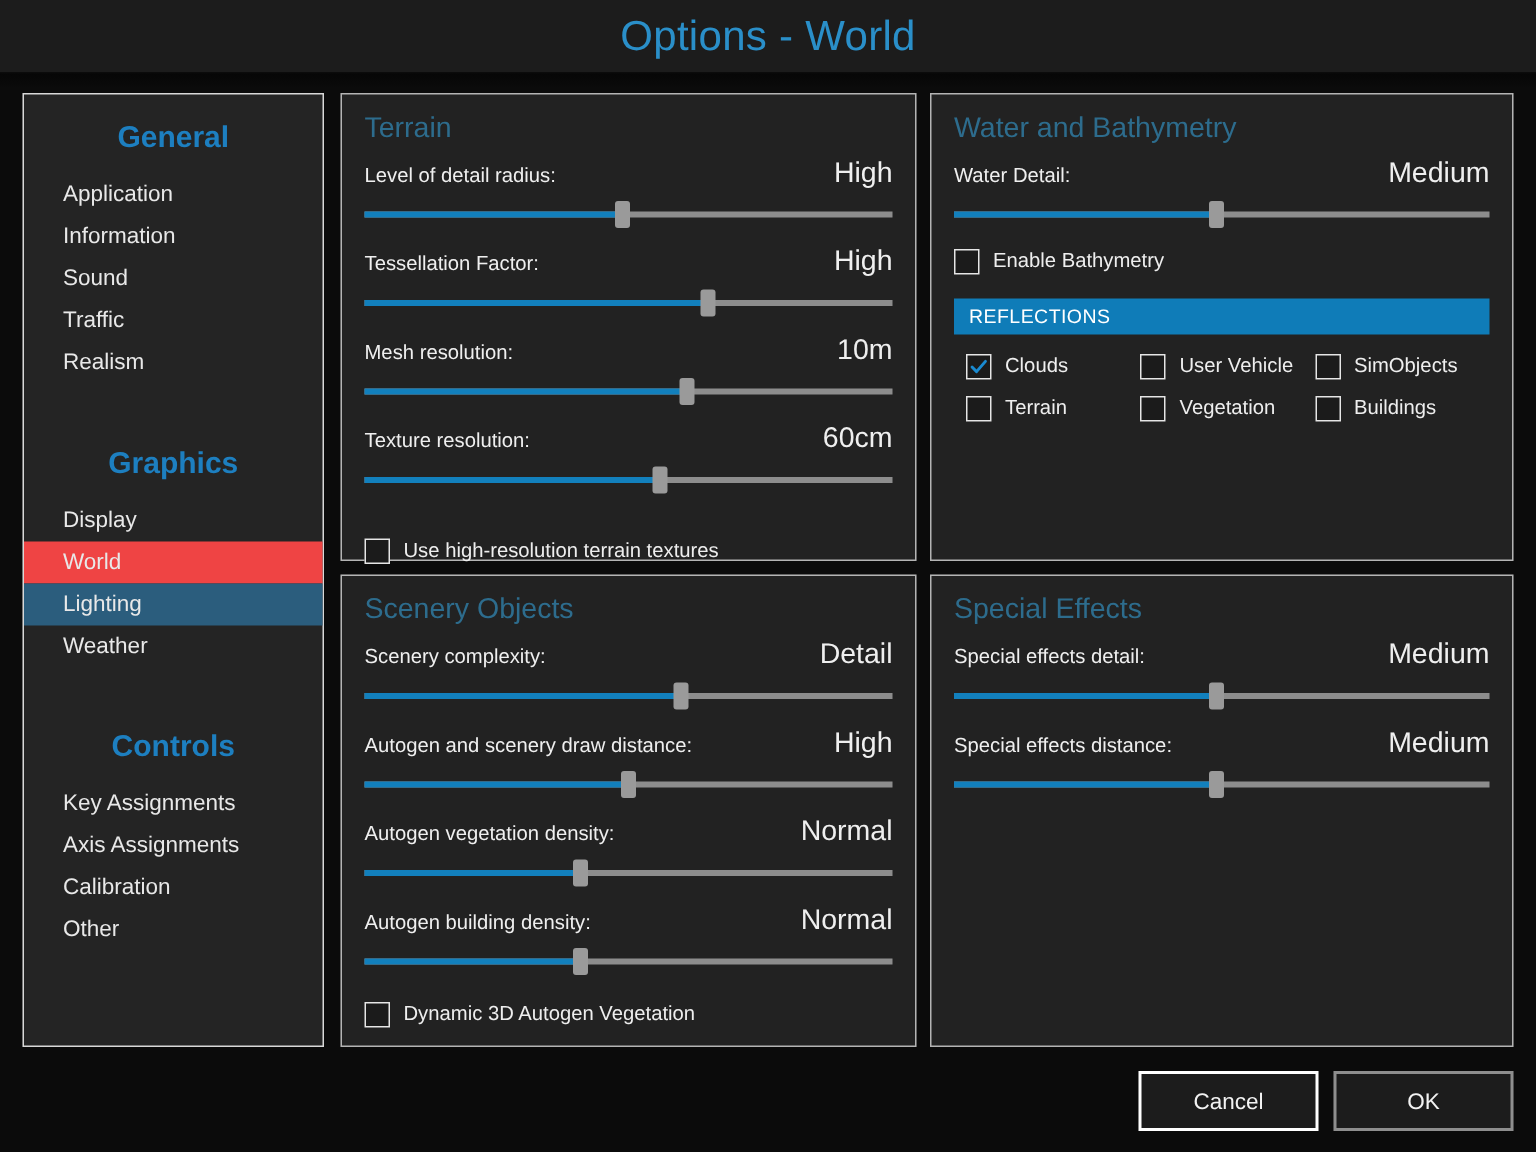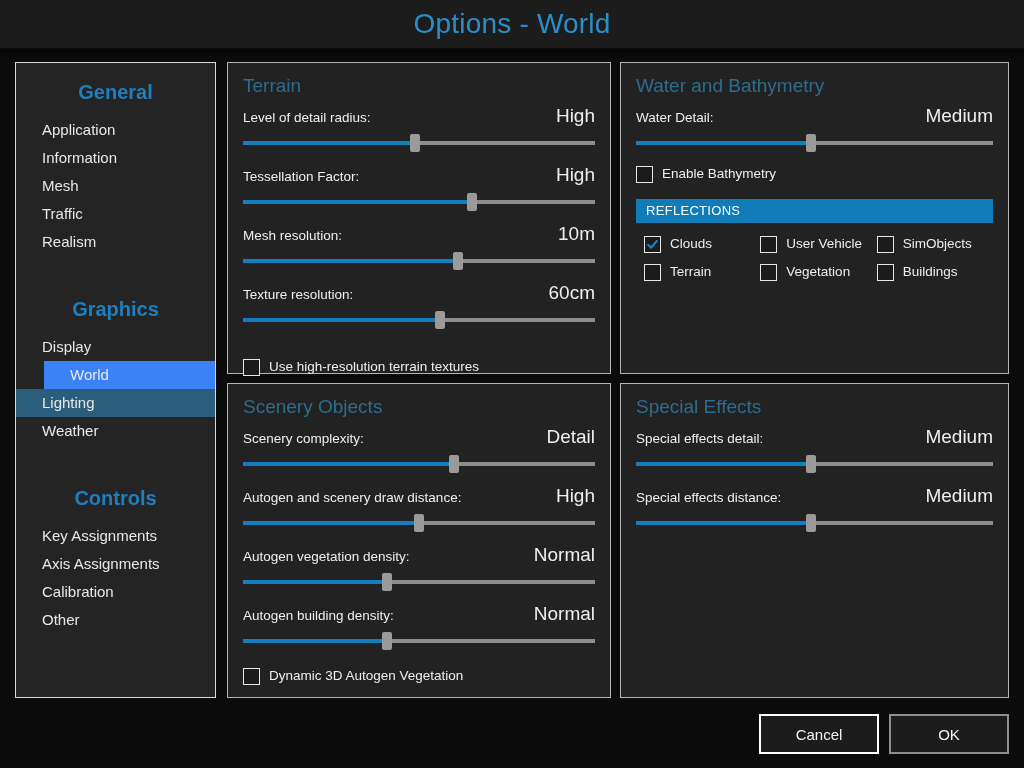--- a/index.html
+++ b/index.html
@@ -29,21 +29,21 @@
   .sidebar {
     position: absolute; left: 15px; top: 62px; width: 201px; height: 636px;
     background: #242424; border: 1px solid #d8d8d8;
   }
   .side-heading {
     text-align: center; color: #1d7fc0; font-size: 20px; font-weight: bold;
   }
   .side-item {
     color: #e8e8e8; font-size: 15px; padding: 5px 0 5px 26px; line-height: 18px;
   }
-  .side-item.selected { background: #3b82f6; margin-left: 28px; }
+  .side-item.selected { background: #ef4444; }
   .side-item.hover { background: #2b5d7d; }
 
   
   .panel {
     position: absolute; background: #222222; border: 1px solid #b4b4b4;
   }
   .panel-title {
     color: #2d6c8d; font-size: 19px; font-weight: 400;
     padding: 12px 0 8px 15px;
   }
@@ -105,21 +105,21 @@
 
   <div class="titlebar">
     <div class="title">Options - World</div>
   </div>
   <div class="titlebar-shadow"></div>
 
   <div class="sidebar" id="sidebar">
       <div class="side-heading" style="margin-top: 18px; margin-bottom: 12px;">General</div>
       <div class="side-item">Application</div>
       <div class="side-item">Information</div>
-      <div class="side-item">Mesh</div>
+      <div class="side-item">Sound</div>
       <div class="side-item">Traffic</div>
       <div class="side-item">Realism</div>
       <div class="side-heading" style="margin-top: 42px; margin-bottom: 12px;">Graphics</div>
       <div class="side-item">Display</div>
       <div class="side-item selected">World</div>
       <div class="side-item hover">Lighting</div>
       <div class="side-item">Weather</div>
       <div class="side-heading" style="margin-top: 42px; margin-bottom: 12px;">Controls</div>
       <div class="side-item">Key Assignments</div>
       <div class="side-item">Axis Assignments</div>

